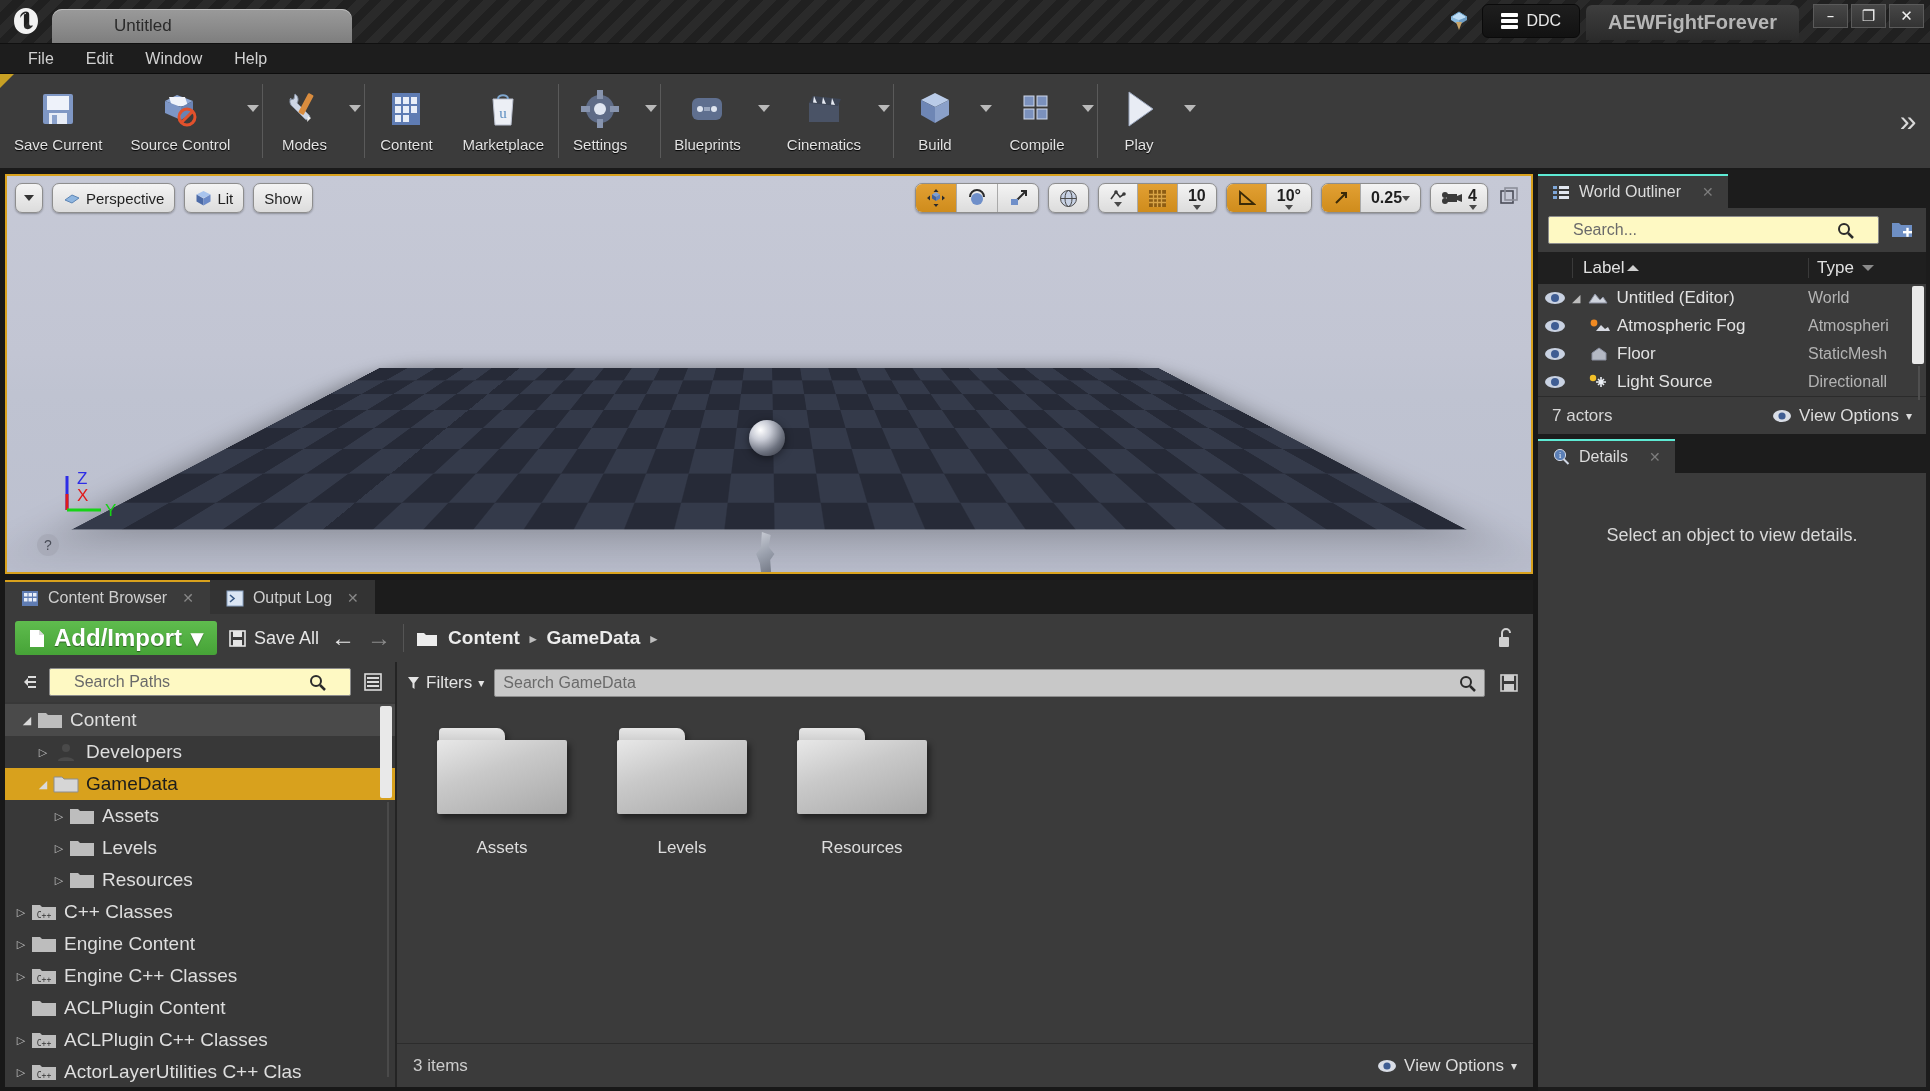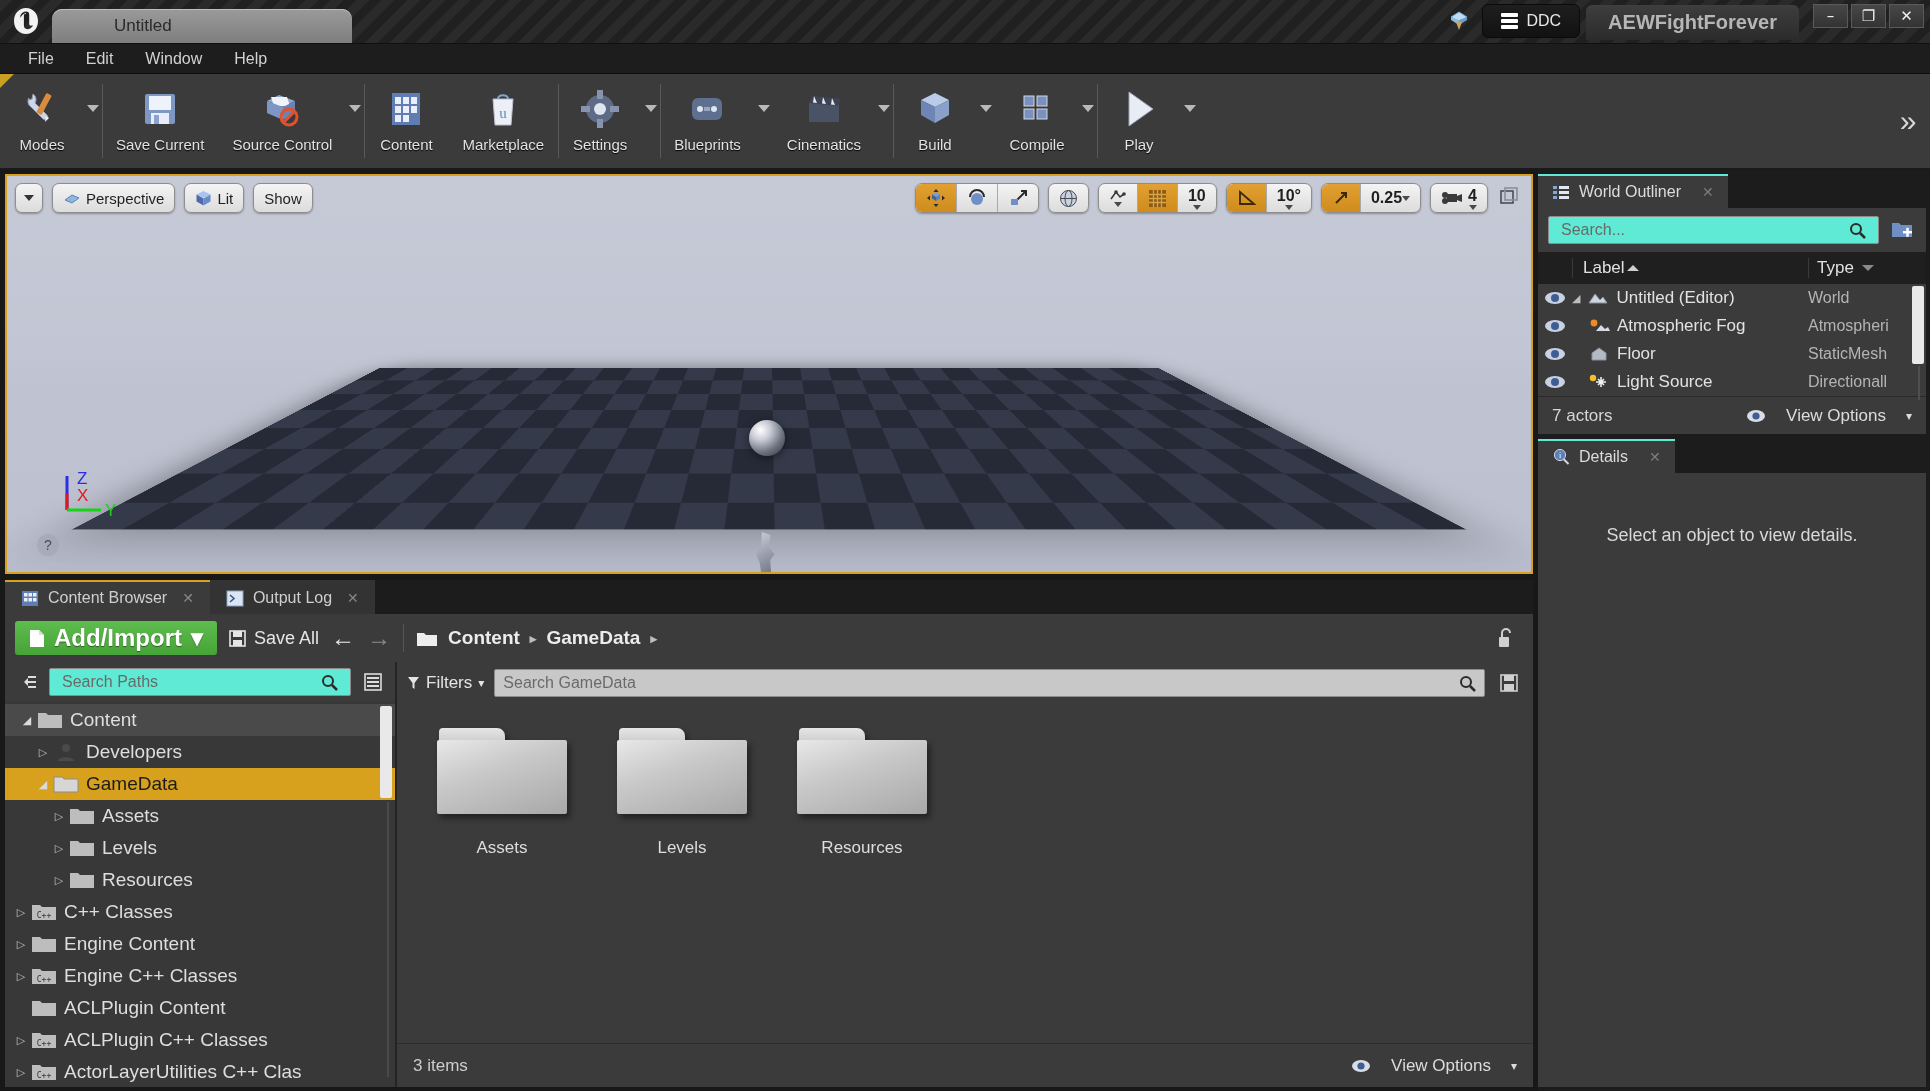--- a/index.html
+++ b/index.html
@@ -165,22 +165,22 @@
   .vsep { width: 1px; height: 28px; background: #555; }
   .breadcrumb { display: flex; align-items: center; gap: 10px; color: #ececec; font-size: 19px; font-weight: bold; }
   .crumb-sep { color: #bdbdbd; font-size: 13px; }
   .lockicon { margin-left: auto; color: #cfcfcf; font-size: 19px; padding-right: 8px; }
   .cb-main { flex: 1; display: flex; min-height: 0; background: #2f2f2f; }
 
   
   .treepanel { width: 392px; flex: 0 0 392px; display: flex; flex-direction: column; background: #383838; border-right: 2px solid #242424; }
   .tree-search { height: 40px; flex: 0 0 40px; display: flex; align-items: center; gap: 8px; padding: 0 8px; background: #3b3b3b; }
   .srch-box {
-    flex: 1; height: 28px; background: #5eead4; border: 1px solid #8c8c8c; border-radius: 2px;
-    display: flex; align-items: center; padding: 0 12px; color: #6a6a6a; font-size: 16px;
+    flex: 1; height: 28px; background: #fef9c3; border: 1px solid #8c8c8c; border-radius: 2px;
+    display: flex; align-items: center; padding: 0 24px; color: #6a6a6a; font-size: 16px;
   }
   .srch-box .mag { margin-left: auto; color: #2b2b2b; font-size: 17px; }
   .icobtn { width: 28px; height: 28px; display: flex; align-items: center; justify-content: center;
     color: #dcdcdc; font-size: 18px; }
   .tree { flex: 1; overflow: hidden; position: relative; padding-top: 2px; }
   .trow { display: flex; align-items: center; height: 32px; padding-right: 12px; color: #dedede; font-size: 19px; white-space: nowrap; }
   .trow.sel-dark { background: #4a4a4a; }
   .trow.sel-gold { background: #d8a11d; color: #1c1c1c; }
   .tw-arrow { width: 20px; text-align: center; font-size: 11px; color: #c4c4c4; }
   .tw-arrow.open { color: #dadada; }
@@ -200,21 +200,21 @@
   .assetgrid { flex: 1; background: #3b3b3b; padding: 24px 0 0 40px; display: flex; gap: 50px; align-items: flex-start; align-content: flex-start; flex-wrap: wrap; min-height: 0; }
   .assetcell { width: 130px; display: flex; flex-direction: column; align-items: center; }
   .folderbig { width: 130px; height: 92px; position: relative; filter: drop-shadow(3px 4px 3px rgba(0,0,0,.45)); }
   .folderbig .tabtop { position: absolute; left: 2px; top: 0; width: 66px; height: 14px;
     background: linear-gradient(to bottom, #e6e6e6, #cdcdcd); border-radius: 4px 8px 0 0; }
   .folderbig .bodyf { position: absolute; left: 0; top: 12px; right: 0; bottom: 6px;
     background: linear-gradient(160deg, #e8e8e8 0%, #c9c9c9 40%, #a8a8a8 100%); border-radius: 2px; }
   .assetname { color: #dddddd; font-size: 17px; margin-top: 18px; }
   .cb-status { flex: 0 0 44px; height: 44px; background: #3b3b3b; display: flex; align-items: center;
     padding: 0 16px; color: #cccccc; font-size: 17px; border-top: 1px solid #2c2c2c; }
-  .viewopts { margin-left: auto; display: flex; align-items: center; gap: 20px; color: #dcdcdc; font-size: 17px; justify-content: space-between; }
+  .viewopts { margin-left: auto; display: flex; align-items: center; gap: 7px; color: #dcdcdc; font-size: 17px; justify-content: space-between; }
 
   
   .rightcol { width: 392px; flex: 0 0 392px; display: flex; flex-direction: column; background: #1c1c1c; padding: 4px 4px 4px 0; gap: 5px; }
   .panel { background: #2f2f2f; display: flex; flex-direction: column; }
   .panel-tabs { height: 34px; flex: 0 0 34px; display: flex; align-items: stretch; background: #1c1c1c; }
   .panel-tab { display: flex; align-items: center; gap: 9px; padding: 0 14px; background: #3b3b3b;
     color: #dcdcdc; font-size: 16px; border-top: 2px solid #5eead4; }
   .panel-tab .xmark { color: #7d7d7d; font-size: 14px; margin-left: 12px; }
   .wo-search { display: flex; align-items: center; gap: 9px; padding: 8px 10px; background: #3b3b3b; }
   .wo-hdr { display: flex; align-items: center; height: 32px; background: #1f1f1f; color: #e0e0e0; font-size: 17px; }
@@ -282,34 +282,20 @@
     <div class="menuitem">Window</div>
     <div class="menuitem">Help</div>
   </div>
 
   <div class="maintoolbar">
     <div class="tb-corner"></div>
 
     <div class="tb-group">
       <div class="tbbtn">
         <span class="tbicon">
-          <svg width="46" height="44" viewBox="0 0 46 44">
-            <path d="M10 11c-2 3-1 7 2 9l12 12c1 1 3 1 4 0s1-3 0-4L16 16c2-3 1-7-2-9l-1 5-4 1z" fill="#cdd6e6" stroke="#8d98ab"></path>
-            <rect x="22" y="6" width="6" height="22" rx="1" transform="rotate(28 25 17)" fill="#d98c3e"></rect>
-            <path d="M30 31l-4 4 1-6z" fill="#f0f0f0"></path>
-          </svg>
-        </span>
-        <span class="tblabel">Modes</span>
-      </div>
-      <div class="tbcaret"></div>
-    </div>
-
-    <div class="tb-group">
-      <div class="tbbtn">
-        <span class="tbicon">
           <svg width="44" height="44" viewBox="0 0 44 44">
             <rect x="7" y="7" width="30" height="30" rx="2" fill="#7f97c4"></rect>
             <rect x="11" y="9" width="22" height="14" fill="#eef2fa"></rect>
             <rect x="13" y="26" width="18" height="11" fill="#e8edf7"></rect>
             <rect x="16" y="28" width="5" height="9" fill="#8ba2cc"></rect>
           </svg>
         </span>
         <span class="tblabel">Save Current</span>
       </div>
       <div class="tbbtn">
@@ -317,20 +303,34 @@
           <svg width="46" height="44" viewBox="0 0 46 44">
             <path d="M8 14l12-6 16 6-12 6z" fill="#8ea7d4"></path>
             <path d="M12 10h16l3 9H15z" fill="#f0f3fa"></path>
             <path d="M8 14v12l16 7V20z" fill="#7d96c6"></path>
             <path d="M36 14v12l-12 7V20z" fill="#6a83b4"></path>
             <circle cx="30" cy="30" r="8" fill="none" stroke="#e2512c" stroke-width="3"></circle>
             <line x1="25" y1="35" x2="35" y2="25" stroke="#e2512c" stroke-width="3"></line>
           </svg>
         </span>
         <span class="tblabel">Source Control</span>
+      </div>
+      <div class="tbcaret"></div>
+    </div>
+
+    <div class="tb-group">
+      <div class="tbbtn">
+        <span class="tbicon">
+          <svg width="46" height="44" viewBox="0 0 46 44">
+            <path d="M10 11c-2 3-1 7 2 9l12 12c1 1 3 1 4 0s1-3 0-4L16 16c2-3 1-7-2-9l-1 5-4 1z" fill="#cdd6e6" stroke="#8d98ab"></path>
+            <rect x="22" y="6" width="6" height="22" rx="1" transform="rotate(28 25 17)" fill="#d98c3e"></rect>
+            <path d="M30 31l-4 4 1-6z" fill="#f0f0f0"></path>
+          </svg>
+        </span>
+        <span class="tblabel">Modes</span>
       </div>
       <div class="tbcaret"></div>
     </div>
 
     <div class="tb-group">
       <div class="tbbtn">
         <span class="tbicon">
           <svg width="44" height="44" viewBox="0 0 44 44">
             <rect x="8" y="6" width="28" height="32" fill="#5f7cb3"></rect>
             <g fill="#e9eef8">

